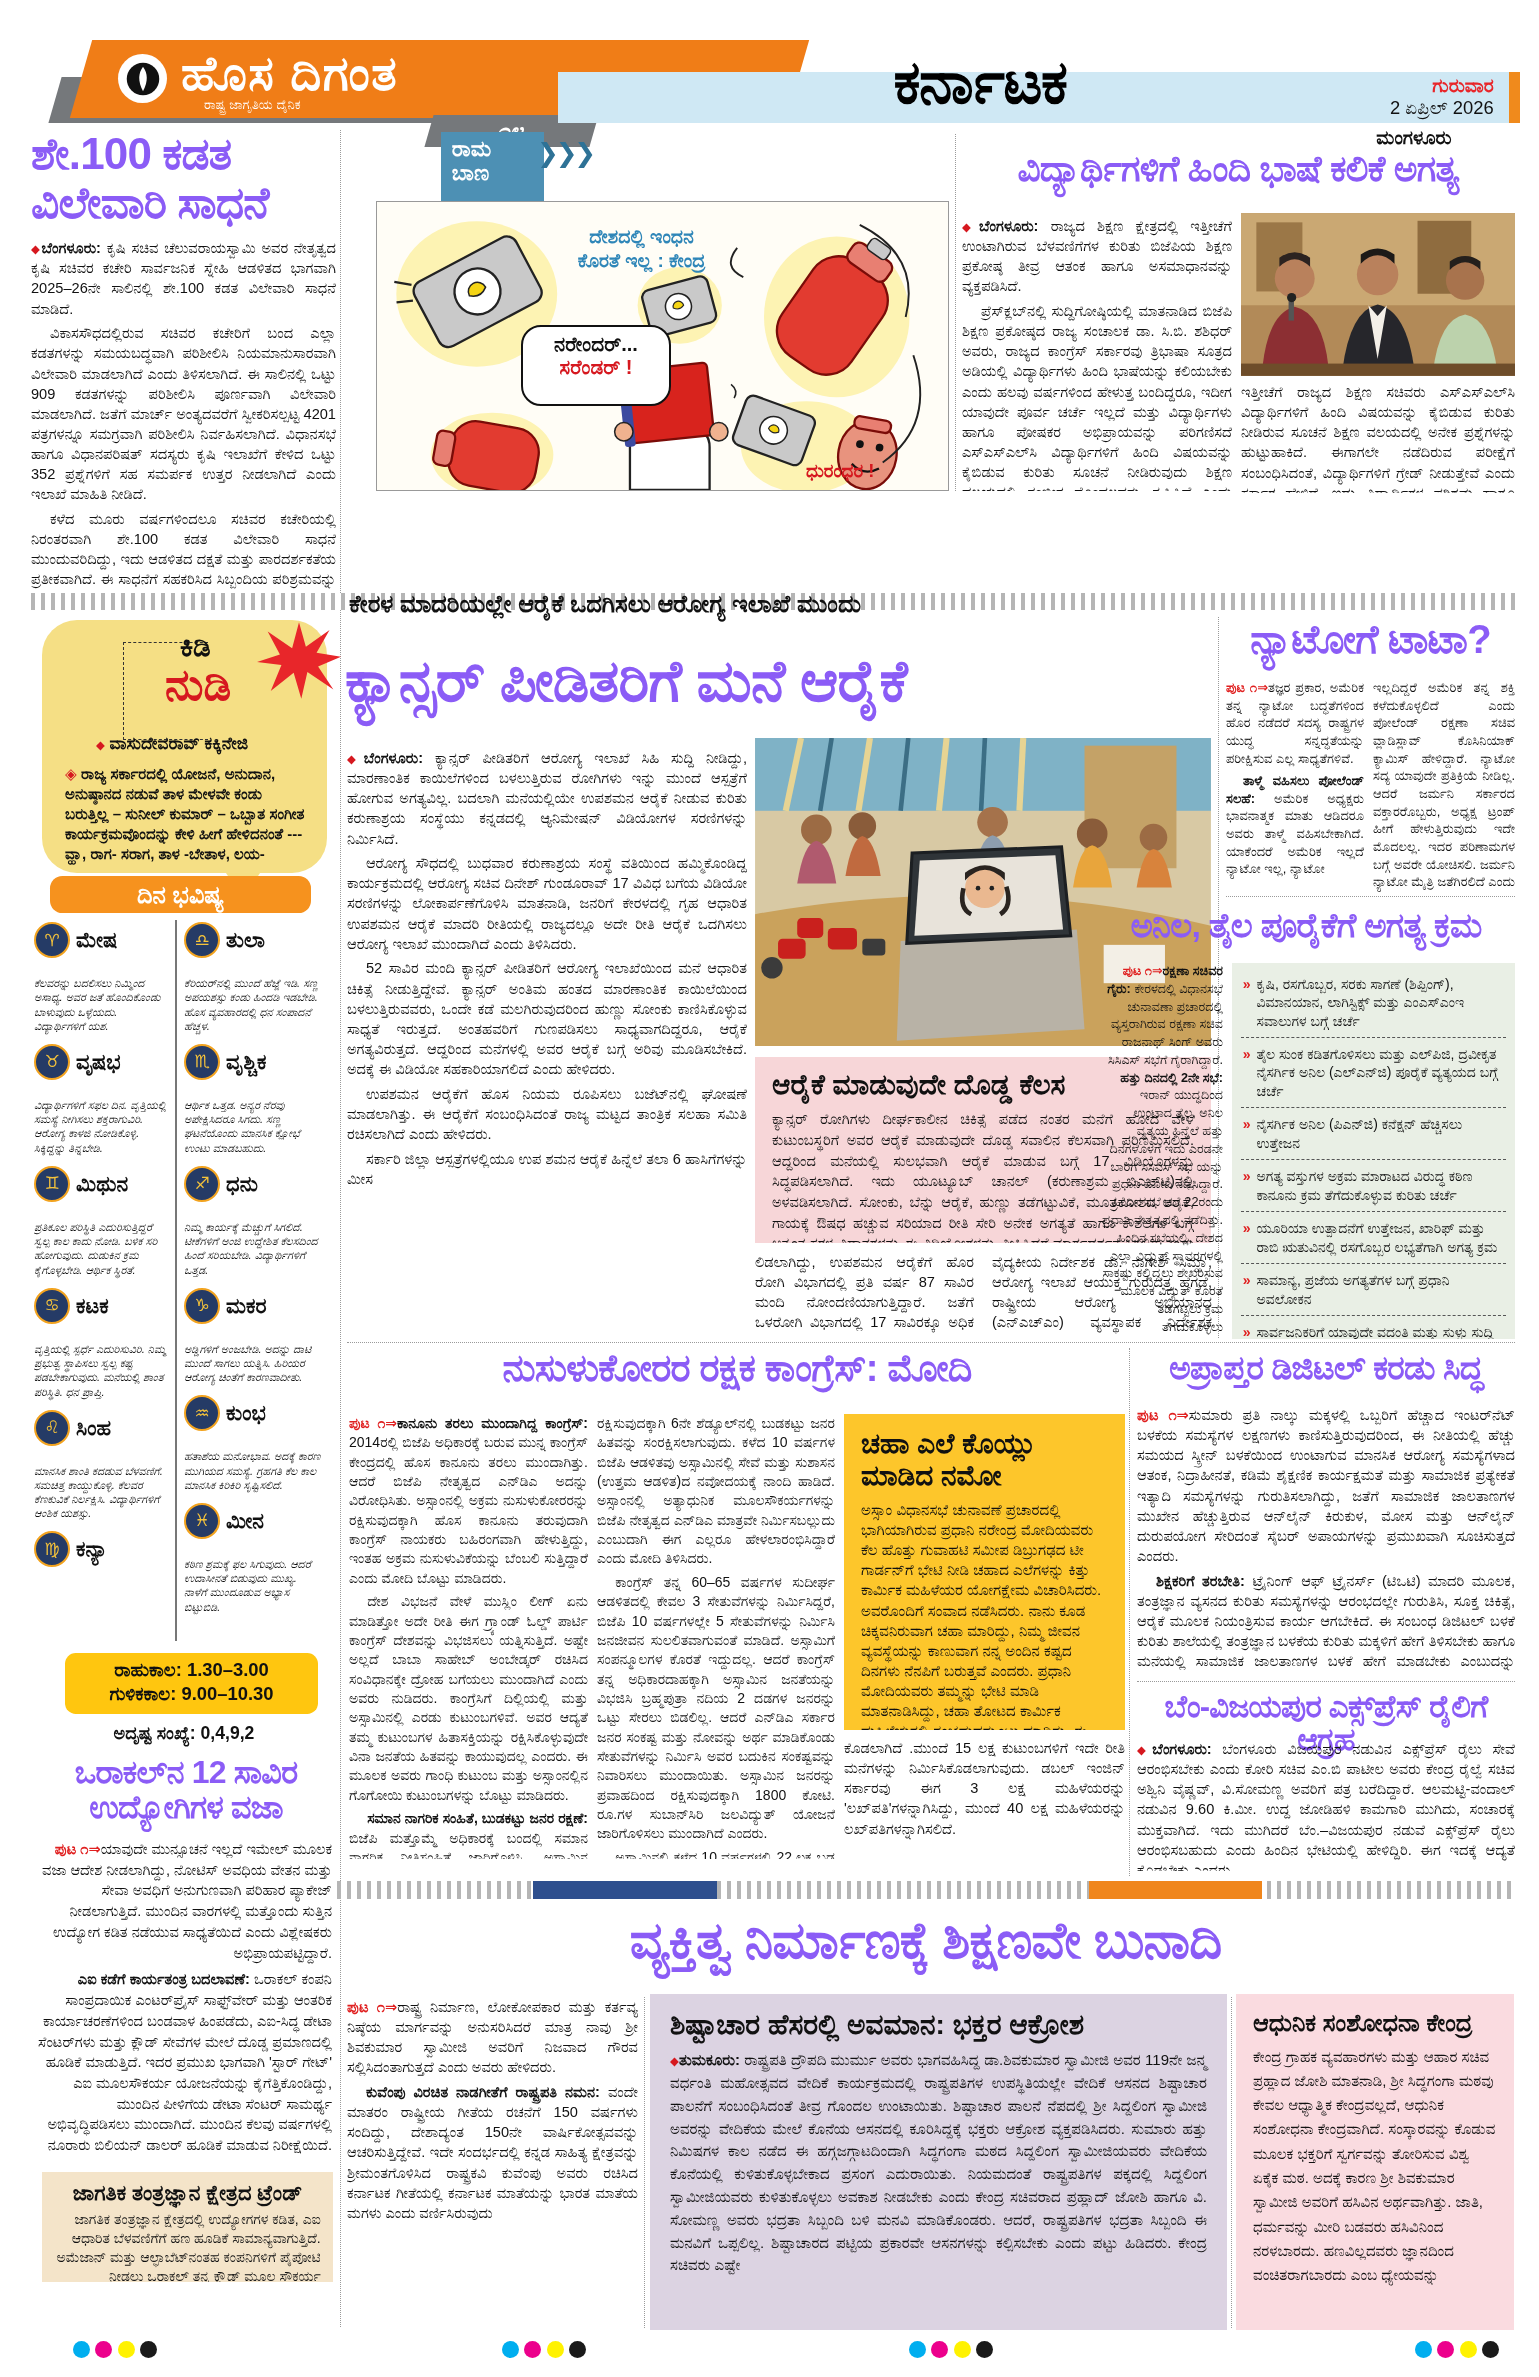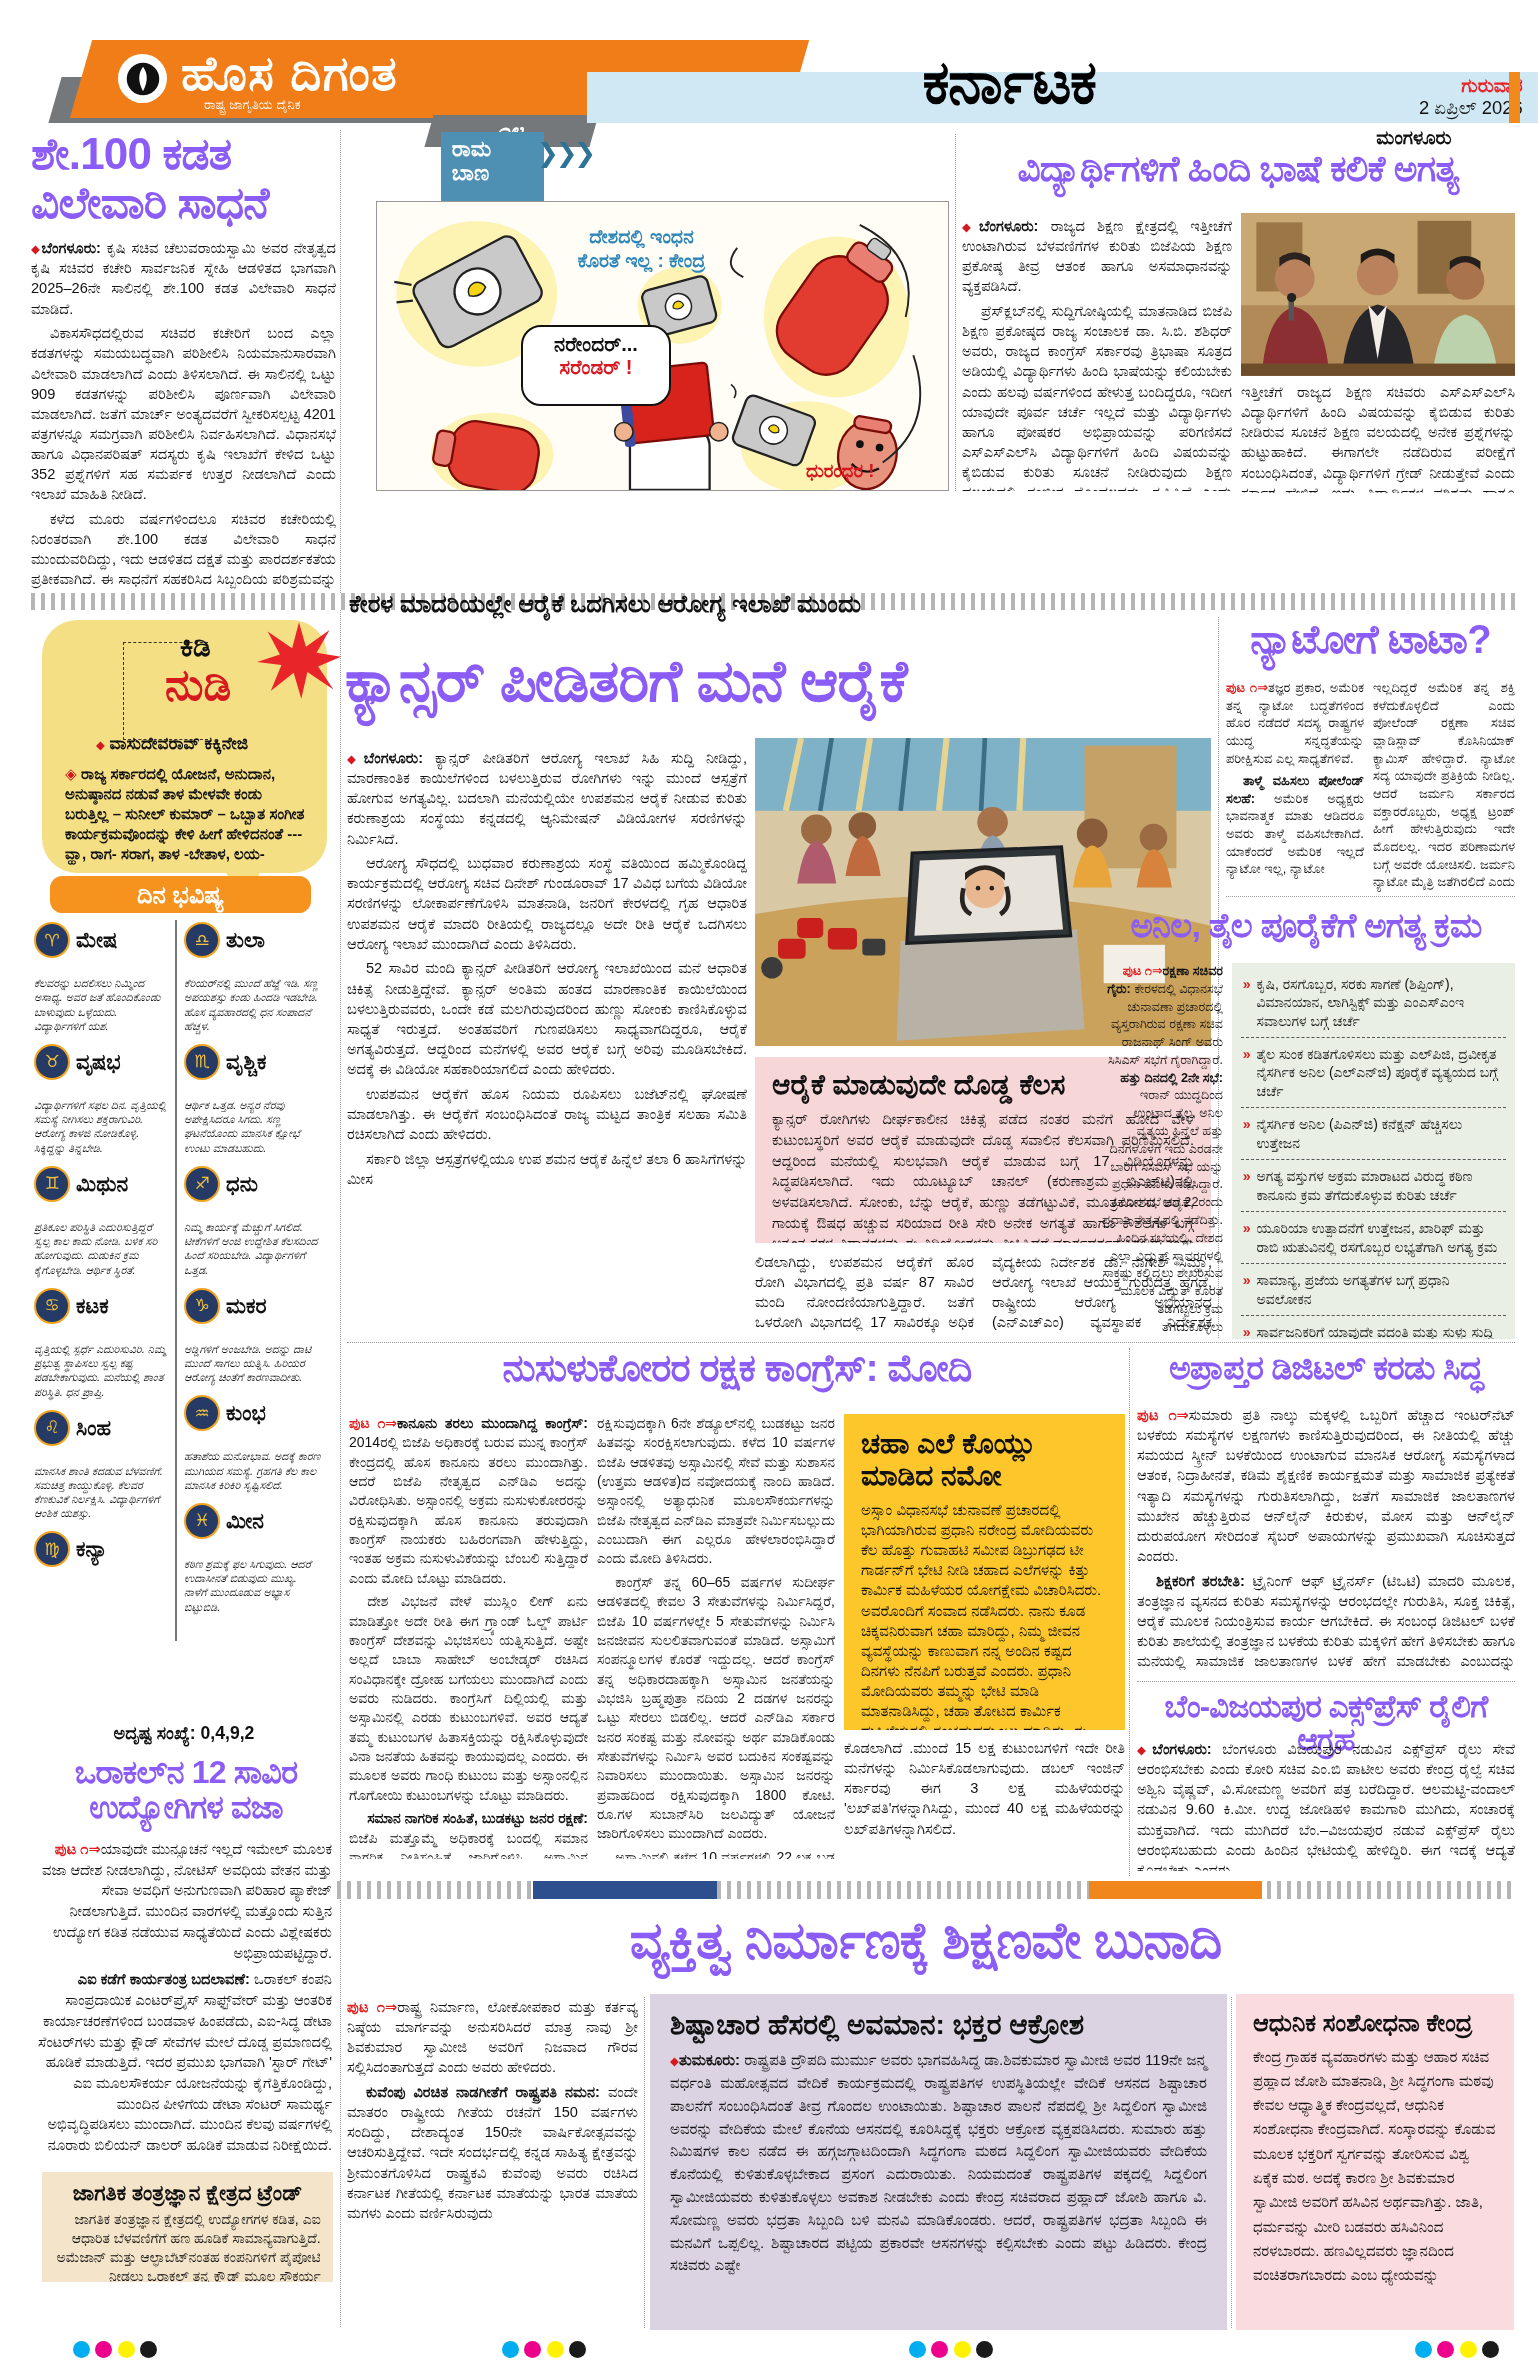--- a/index.html
+++ b/index.html
@@ -67,21 +67,21 @@
             <circle cx="22" cy="22" r="21" fill="#111"></circle>
             <path d="M22 6 C16 14 15 24 22 38 C29 24 28 14 22 6 Z" fill="#fff"></path>
           </svg>
       </div>
       <div class="abs" style="left:100px;top:6.1px;width:614px;font-size:48px;font-weight:bold;color:#fff;letter-spacing:1.5px;">ಹೊಸ ದಿಗಂತ</div>
       <div class="abs" style="left:123px;top:57px;width:307px;font-size:13px;color:#fff;">ರಾಷ್ಟ್ರ ಜಾಗೃತಿಯ ದೈನಿಕ</div>
     </div>
   </div>
   <div class="abs grayback skew" style="left:429px;top:115px;width:165px;height:32px;color:#fff;font-size:23px;font-weight:bold;text-align:center;line-height:32px;"><span class="unskew">೧೪</span></div>
 
-  <div class="abs blueband" style="left:587px;top:72px;width:951px;height:51px;">
+  <div class="abs blueband" style="left:558px;top:72px;width:951px;height:51px;">
     <div class="abs" style="left:115px;top:-24.5px;width:614px;text-align:center;font-size:60px;font-weight:bold;color:#000;letter-spacing:-1.5px;">ಕರ್ನಾಟಕ</div>
     <div class="abs" style="right:15.3px;top:3.1px;width:184px;text-align:right;">
       <div style="color:#e8262a;font-weight:bold;font-size:19px;">ಗುರುವಾರ</div>
       <div style="color:#111;font-size:18.4px;">2 ಏಪ್ರಿಲ್ 2026</div>
     </div>
   </div>
   <div class="abs" style="left:1509px;top:72px;width:10.7px;height:51px;background:#f08a1c;"></div>
   <div class="abs" style="left:1319px;top:127px;width:190px;text-align:center;font-size:19px;font-weight:bold;">ಮಂಗಳೂರು</div>
 
   <div class="abs vdot" style="left:340px;top:130px;height:2197px;"></div>
@@ -488,20 +488,24 @@
         <div class="ztext">ಹತಾಶೆಯ ಮನೋಭಾವ. ಅದಕ್ಕೆ ಕಾರಣ ಮುಗಿಯದ ಸಮಸ್ಯೆ. ಗ್ರಹಗತಿ ಕೆಲ ಕಾಲ ಮಾನಸಿಕ ಕಿರಿಕಿರಿ ಸೃಷ್ಟಿಸಲಿದೆ.</div>
       </div>
     <div class="zentry">
         <div class="zrow">
           <span class="zod">♓</span>
           <span class="zname">ಮೀನ</span>
         </div>
         <div class="ztext">ಕಠಿಣ ಶ್ರಮಕ್ಕೆ ಫಲ ಸಿಗುವುದು. ಆದರೆ ಉದಾಸೀನತೆ ಬಿಡುವುದು ಮುಖ್ಯ. ನಾಳೆಗೆ ಮುಂದೂಡುವ ಅಭ್ಯಾಸ ಬಿಟ್ಟುಬಿಡಿ.</div>
       </div>
   </div>
+  <div class="abs rahubox center" style="left:65px;top:1653px;width:253px;height:61px;padding-top:4.6px;box-sizing:border-box;">
+    <div>ರಾಹುಕಾಲ:  1.30–3.00</div>
+    <div>ಗುಳಿಕಕಾಲ:  9.00–10.30</div>
+  </div>
   <div class="abs center bold" style="left:46px;top:1723px;width:276px;font-size:17.6px;">ಅದೃಷ್ಟ ಸಂಖ್ಯೆ: 0,4,9,2</div>
 
   <div class="abs hl center" style="left:42px;top:1755px;width:288px;font-size:32px;">
     <div>ಒರಾಕಲ್‌ನ 12 ಸಾವಿರ</div>
       <div>ಉದ್ಯೋಗಿಗಳ ವಜಾ</div>
   </div>
   <div class="abs clip rt" style="left:37px;top:1839px;width:295px;height:328px;font-size:14.6px;line-height:1.42;">
     <p style="margin:0 0 6.1px 0;"><span class="lead">ಪುಟ ೧⇒</span><span>ಯಾವುದೇ ಮುನ್ಸೂಚನೆ ಇಲ್ಲದೆ ಇಮೇಲ್ ಮೂಲಕ ವಜಾ ಆದೇಶ ನೀಡಲಾಗಿದ್ದು, ನೋಟಿಸ್ ಅವಧಿಯ ವೇತನ ಮತ್ತು ಸೇವಾ ಅವಧಿಗೆ ಅನುಗುಣವಾಗಿ ಪರಿಹಾರ ಪ್ಯಾಕೇಜ್ ನೀಡಲಾಗುತ್ತಿದೆ. ಮುಂದಿನ ವಾರಗಳಲ್ಲಿ ಮತ್ತೊಂದು ಸುತ್ತಿನ ಉದ್ಯೋಗ ಕಡಿತ ನಡೆಯುವ ಸಾಧ್ಯತೆಯಿದೆ ಎಂದು ವಿಶ್ಲೇಷಕರು ಅಭಿಪ್ರಾಯಪಟ್ಟಿದ್ದಾರೆ.</span></p>
     <p style="margin:0;"><b>ಎಐ ಕಡೆಗೆ ಕಾರ್ಯತಂತ್ರ ಬದಲಾವಣೆ:</b> <span>ಒರಾಕಲ್ ಕಂಪನಿ ಸಾಂಪ್ರದಾಯಿಕ ಎಂಟರ್‌ಪ್ರೈಸ್ ಸಾಫ್ಟ್‌ವೇರ್ ಮತ್ತು ಆಂತರಿಕ ಕಾರ್ಯಾಚರಣೆಗಳಿಂದ ಬಂಡವಾಳ ಹಿಂಪಡೆದು, ಎಐ-ಸಿದ್ಧ ಡೇಟಾ ಸೆಂಟರ್‌ಗಳು ಮತ್ತು ಕ್ಲೌಡ್ ಸೇವೆಗಳ ಮೇಲೆ ದೊಡ್ಡ ಪ್ರಮಾಣದಲ್ಲಿ ಹೂಡಿಕೆ ಮಾಡುತ್ತಿದೆ. ಇದರ ಪ್ರಮುಖ ಭಾಗವಾಗಿ 'ಸ್ಟಾರ್ ಗೇಟ್' ಎಐ ಮೂಲಸೌಕರ್ಯ ಯೋಜನೆಯನ್ನು ಕೈಗೆತ್ತಿಕೊಂಡಿದ್ದು, ಮುಂದಿನ ಪೀಳಿಗೆಯ ಡೇಟಾ ಸೆಂಟರ್ ಸಾಮರ್ಥ್ಯ ಅಭಿವೃದ್ಧಿಪಡಿಸಲು ಮುಂದಾಗಿದೆ. ಮುಂದಿನ ಕೆಲವು ವರ್ಷಗಳಲ್ಲಿ ನೂರಾರು ಬಿಲಿಯನ್ ಡಾಲರ್ ಹೂಡಿಕೆ ಮಾಡುವ ನಿರೀಕ್ಷೆಯಿದೆ.</span></p>
   </div>

